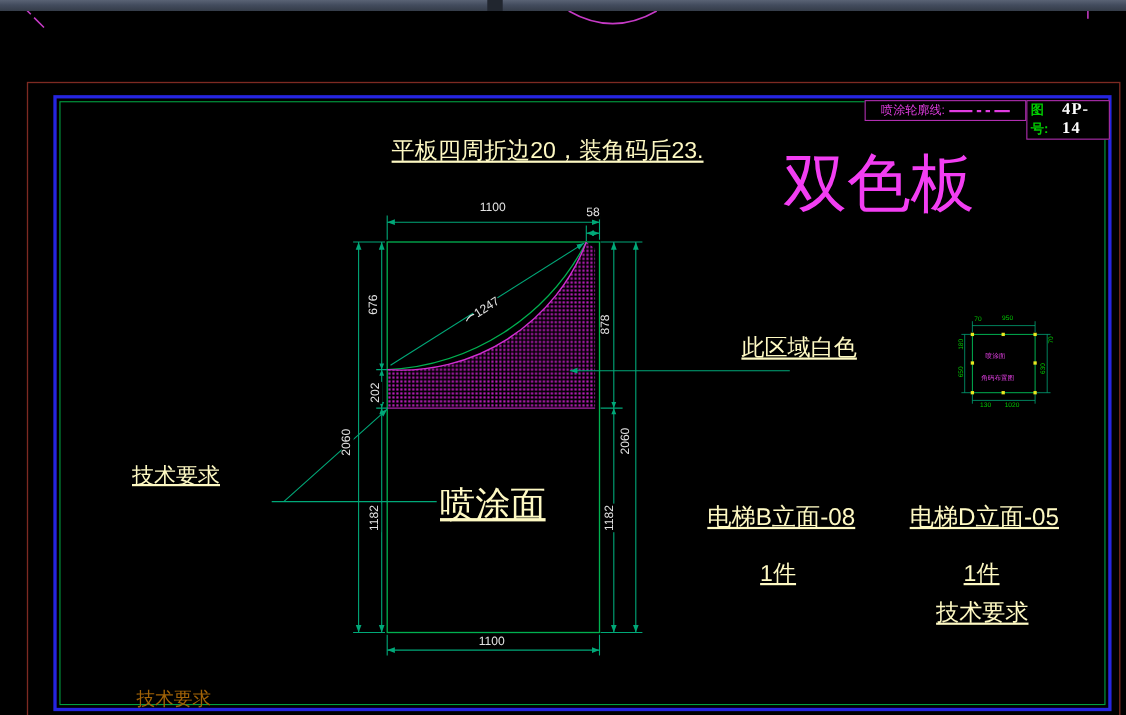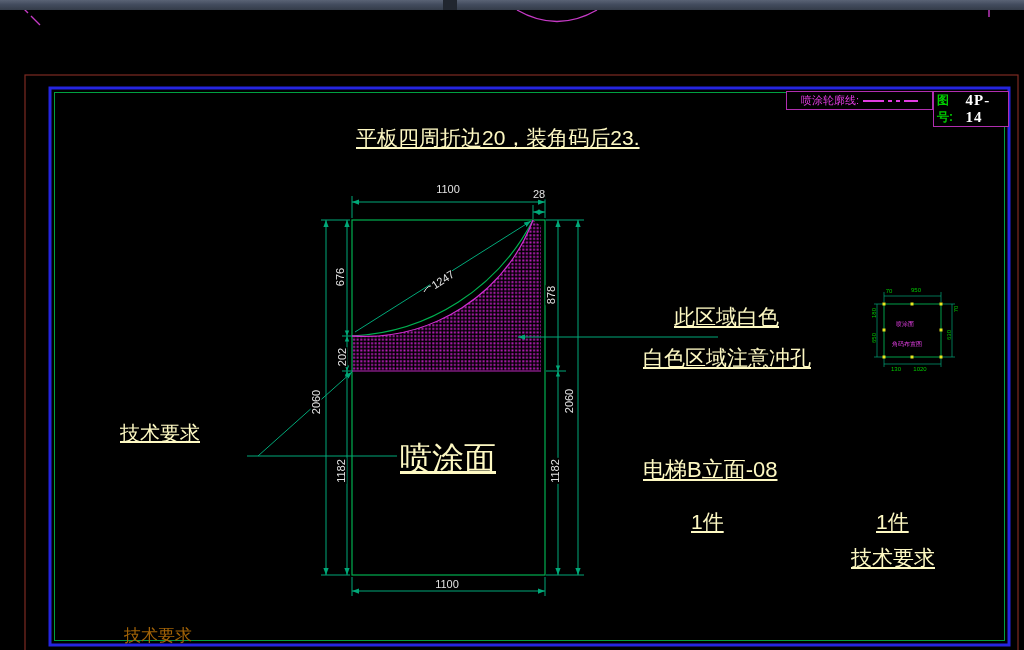--- a/index.html
+++ b/index.html
@@ -147,33 +147,34 @@
     <span class="dash" style="width:5px"></span>
     <span class="dash" style="width:5px"></span>
     <span class="dash" style="width:18px"></span>
   </div>
   <div class="lbox box-no">
     <span class="no-label">图号:</span>
     <span class="no-value">4P-14</span>
   </div>
 
   <div class="t mag note">平板四周折边20，装角码后23.</div>
+  <div class="t big">双色板</div>
   <div class="t mag white1">此区域白色</div>
-  <div class="t mag white2">白色区域注意冲孔</div>
   <div class="t mag gray1">技术要求</div>
   <div class="t mag surface">喷涂面</div>
   <div class="t grn tech">技术要求</div>
 
   <div class="t mag pname" style="left:643px;top:459px">电梯B立面-08</div>
   <div class="t mag pqty" style="left:691px;top:511px">1件</div>
+  <div class="t mag pname" style="left:827px;top:459px">电梯D立面-05</div>
   <div class="t mag pqty" style="left:876px;top:511px">1件</div>
   <div class="t mag pqty" style="left:851px;top:547px">技术要求</div>
 
   <span class="dim" style="left:448px;top:189px">1100</span>
-  <span class="dim" style="left:539px;top:194px">28</span>
+  <span class="dim" style="left:539px;top:194px">58</span>
   <span class="dim dimv" style="left:340px;top:277px">676</span>
   <span class="dim dimv" style="left:342px;top:357px">202</span>
   <span class="dim dimv" style="left:341px;top:471px">1182</span>
   <span class="dim dimv" style="left:316px;top:402px">2060</span>
   <span class="dim dimv" style="left:551px;top:295px">878</span>
   <span class="dim dimv" style="left:555px;top:471px">1182</span>
   <span class="dim dimv" style="left:569px;top:401px">2060</span>
   <span class="dim" style="left:447px;top:584px">1100</span>
   <span class="dim dimr" style="left:443px;top:280px">1247</span>
 

